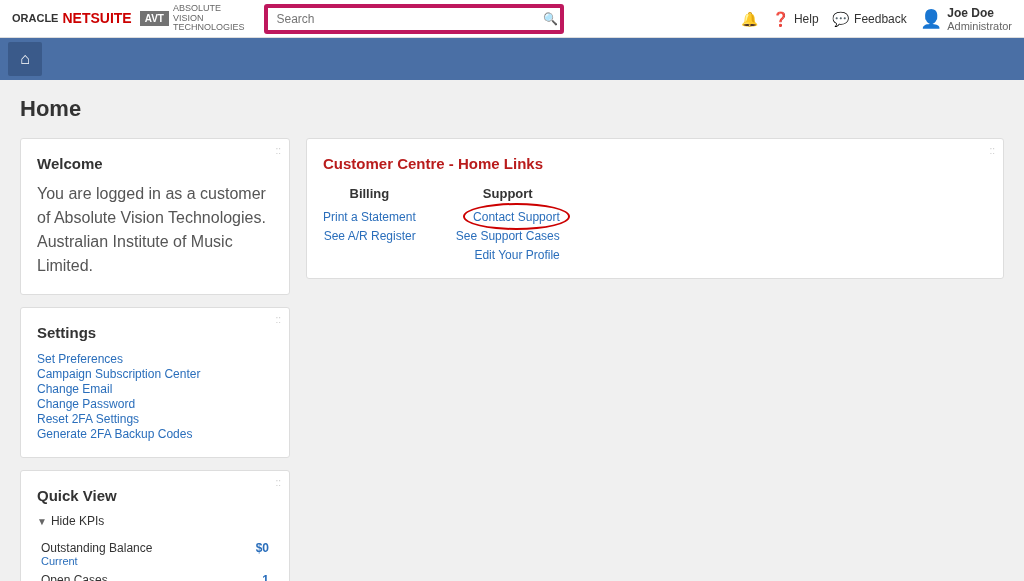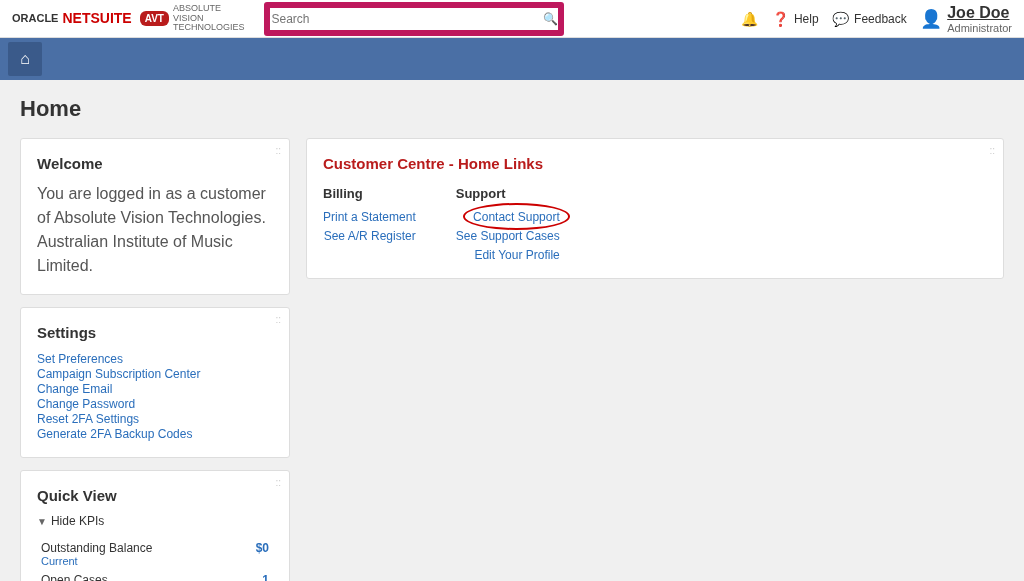--- a/index.html
+++ b/index.html
@@ -20,36 +20,36 @@
       gap: 8px;
     }
     .oracle-netsuite-logo {
       display: flex;
       align-items: center;
       gap: 4px;
     }
     .oracle-text { font-size: 11px; font-weight: bold; color: #333; }
     .netsuite-text { font-size: 14px; font-weight: bold; color: #c00; }
     .avt-badge {
-      background: #b91c1c;
+      background: #737373;
       color: #fff;
       font-size: 10px;
       font-weight: bold;
       padding: 2px 5px;
-      border-radius: 6px;
+      border-radius: 0;
     }
     .avt-company { font-size: 9px; color: #666; line-height: 1.1; }
     .search-bar {
       margin-left: 20px;
       flex: 0 0 300px;
     }
     .search-bar input {
       width: 100%;
-      padding: 4px 28px 4px 1px;
-      border: 6px solid #be185d;
+      padding: 4px 28px 4px 8px;
+      border: 4px solid #be185d;
       border-radius: 3px;
       font-size: 12px;
       color: #b91c1c;
     }
     .search-wrapper {
       position: relative;
     }
     .search-icon-btn {
       position: absolute;
       right: 6px;
@@ -67,21 +67,21 @@
     .nav-action {
       display: flex;
       align-items: center;
       gap: 4px;
       font-size: 12px;
       color: #333;
       cursor: pointer;
     }
     .nav-icon { font-size: 14px; color: #666; }
     .user-info { display: flex; align-items: center; gap: 4px; font-size: 12px; }
-    .user-name { font-weight: bold; font-size: 16px; text-decoration: underline; }
+    .user-name { font-weight: bold; font-size: 12px; }
     .user-role { font-size: 11px; color: #666; }
 
     
     .home-bar {
       background: #4a6fa5;
       height: 42px;
       display: flex;
       align-items: center;
       padding: 0 8px;
     }
@@ -192,20 +192,21 @@
     }
     .home-links-grid {
       display: flex;
       gap: 40px;
     }
     .links-section-title {
       font-size: 13px;
       font-weight: bold;
       color: #333;
       margin-bottom: 8px;
+      text-align: center;
     }
     .links-list { list-style: none; display: flex; flex-direction: column; gap: 4px; align-items: flex-end; }
     .links-list li a {
       color: #2a6ebb;
       text-decoration: none;
       font-size: 12px;
     }
 
     
     .contact-support-link {

